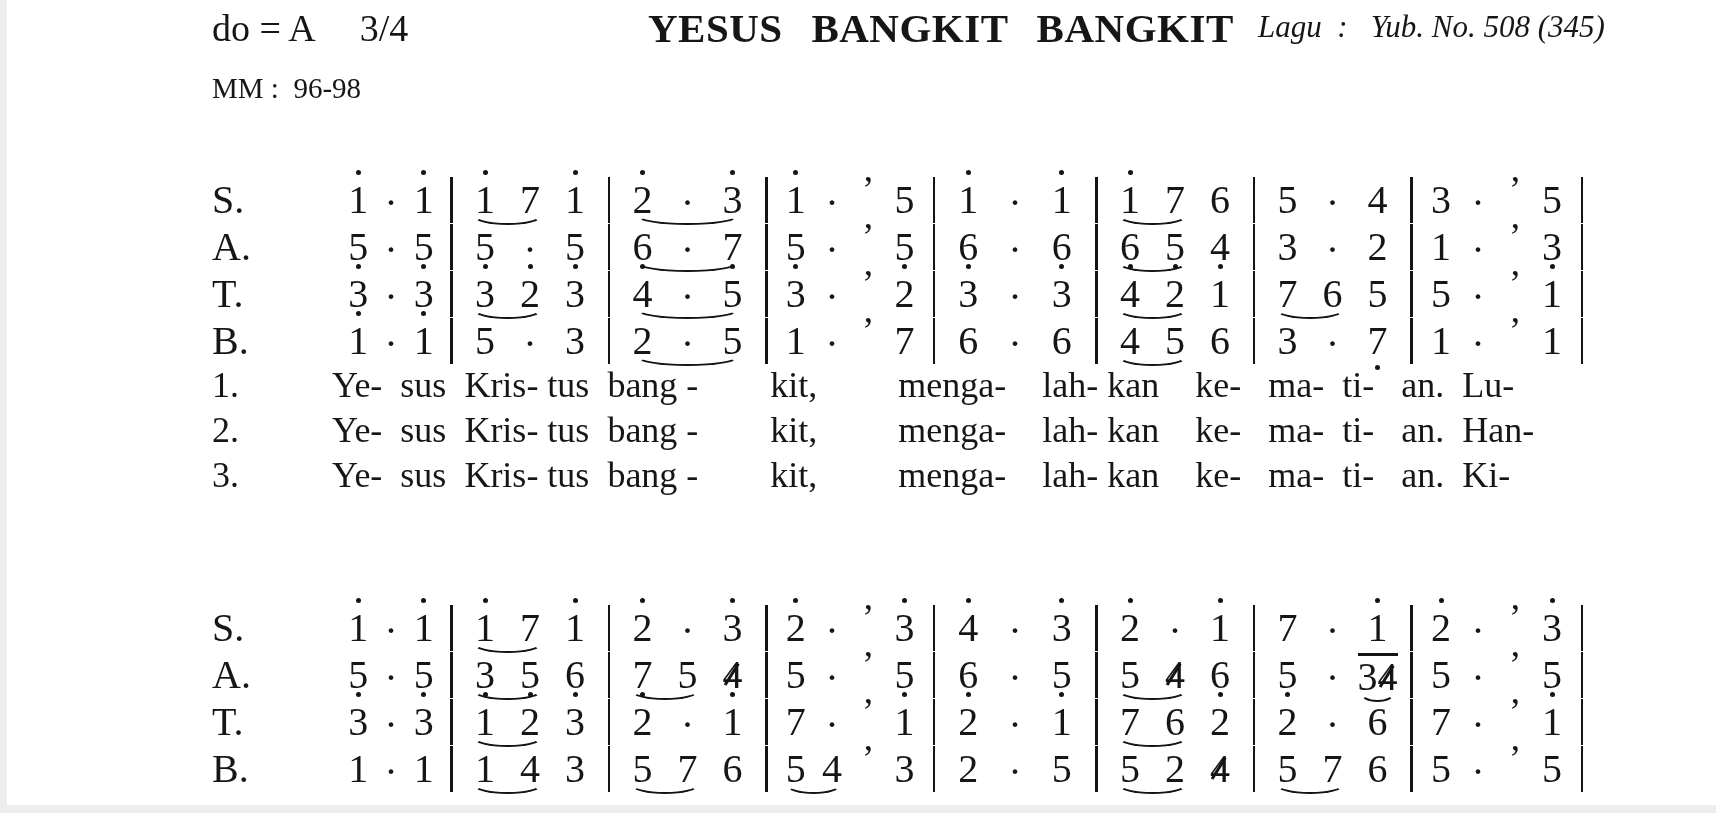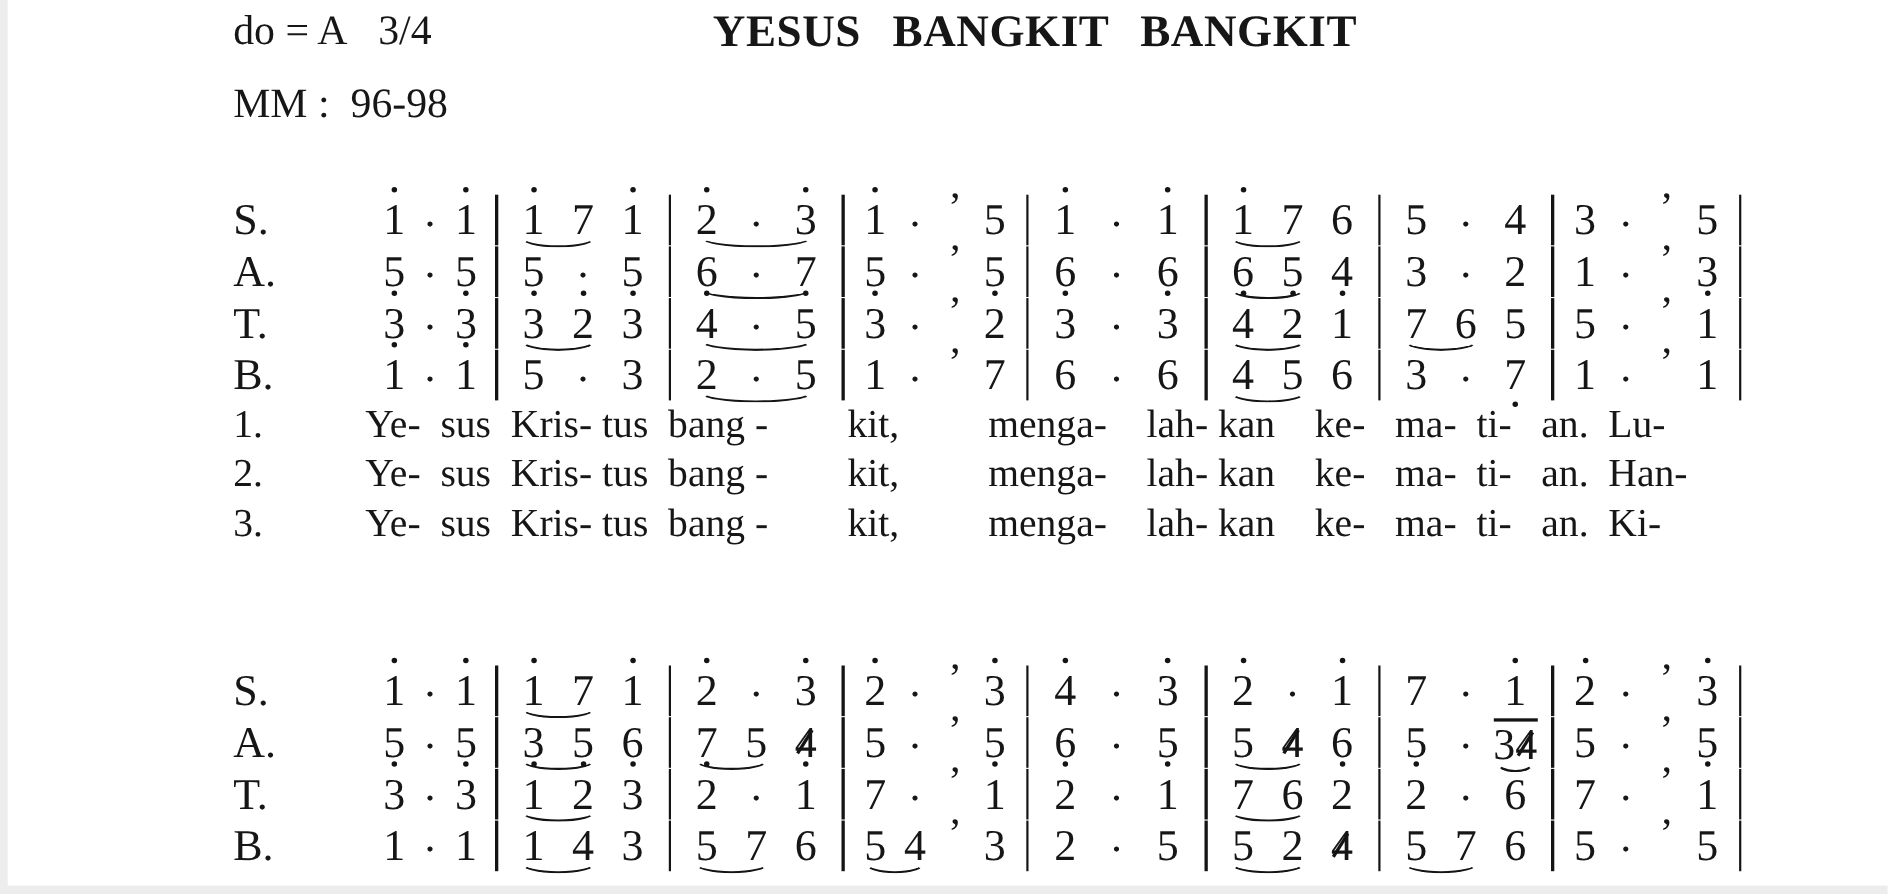--- a/index.html
+++ b/index.html
@@ -2,22 +2,22 @@
 <html><head>
 <meta charset="utf-8">
 <style>
   html,body{margin:0;padding:0}
   body{width:1716px;height:813px;background:#fff;position:relative;overflow:hidden;
        font-family:"Liberation Serif",serif;color:#161616}
   .edge-left{position:absolute;left:0;top:0;width:7px;height:100%;background:#ededed}
   .edge-bottom{position:absolute;left:0;bottom:0;width:100%;height:8px;background:#ededed}
 
   .tempo{position:absolute;left:212px;top:6px;font-size:38px;white-space:pre}
-  .tempo .time{margin-left:28px}
-  .mm{position:absolute;left:212px;top:72px;font-size:38px;white-space:pre}
+  .tempo .time{margin-left:44px}
+  .mm{position:absolute;left:212px;top:72px;font-size:29px;white-space:pre}
   .title{position:absolute;left:648px;top:4px;font-size:41px;font-weight:bold;
          letter-spacing:.5px;word-spacing:18px}
   .credits{position:absolute;left:1258px;top:8px;font-size:31px;font-style:italic;
            line-height:1.2;white-space:pre}
 
   .system{position:absolute;left:0;width:1716px}
   #sys1{top:176px}
   #sys2{top:604px}
   .vrow{display:flex;align-items:center;height:47px;padding-left:212px}
   .vlabel{width:120px;flex:none;font-size:40px;line-height:1}
@@ -50,21 +50,21 @@
 
 <div class="edge-left"></div>
 <div class="edge-bottom"></div>
 
 <div class="tempo"><span>do = A</span><span class="time">3/4</span></div>
 
 <div class="mm">MM :  96-98</div>
 
 <div class="title">YESUS BANGKIT BANGKIT</div>
 
-<div class="credits"></div>
+<div class="credits"><div>Lagu  :   Yub. No. 508 (345)</div></div>
 
 <div class="system" id="sys1">
     <div class="vrow">
       <span class="vlabel">S.</span>
       <div class="measure" style="width: 118px;">
         <span class="note-t">
           <span class="glyph">1<i class="od up"></i></span>
         </span>
         <span class="note-t durdot">.</span>
         <span class="note-t">

